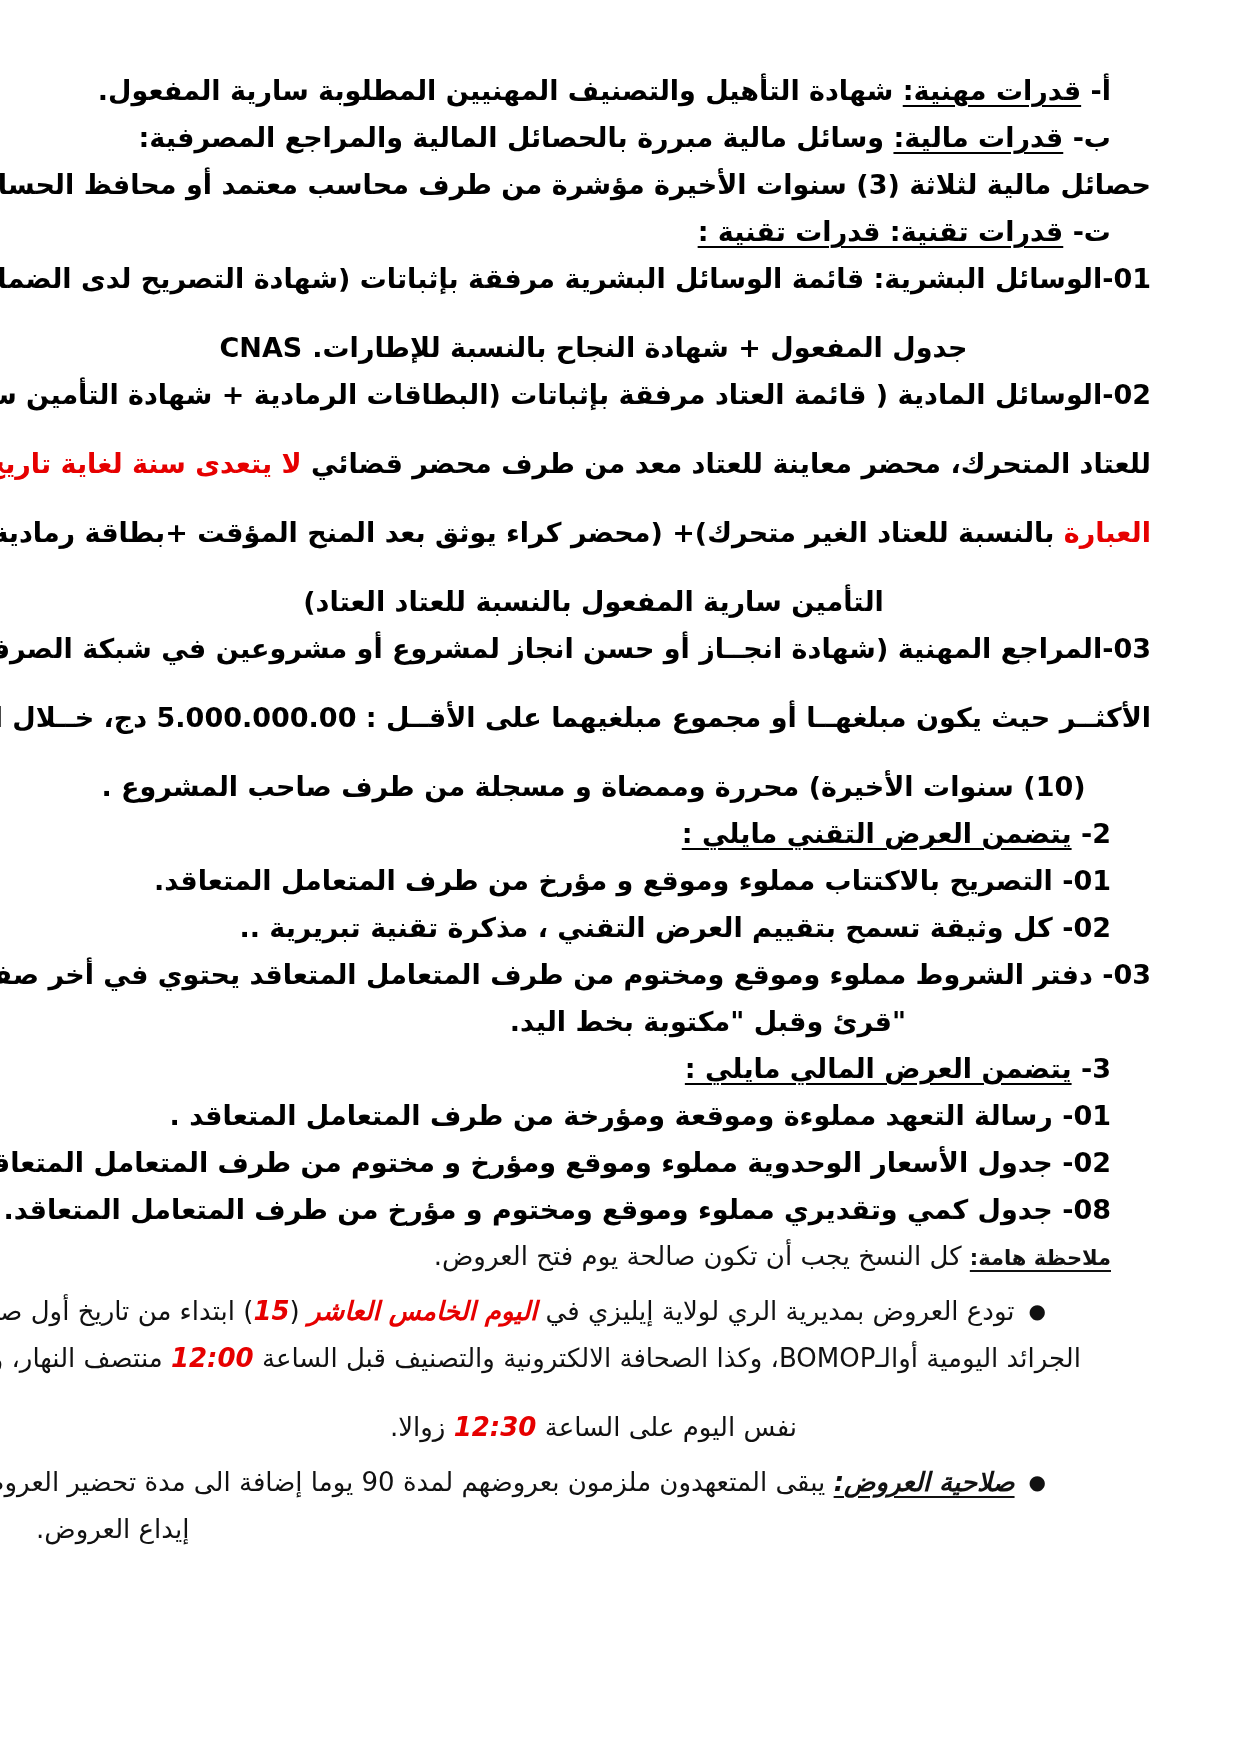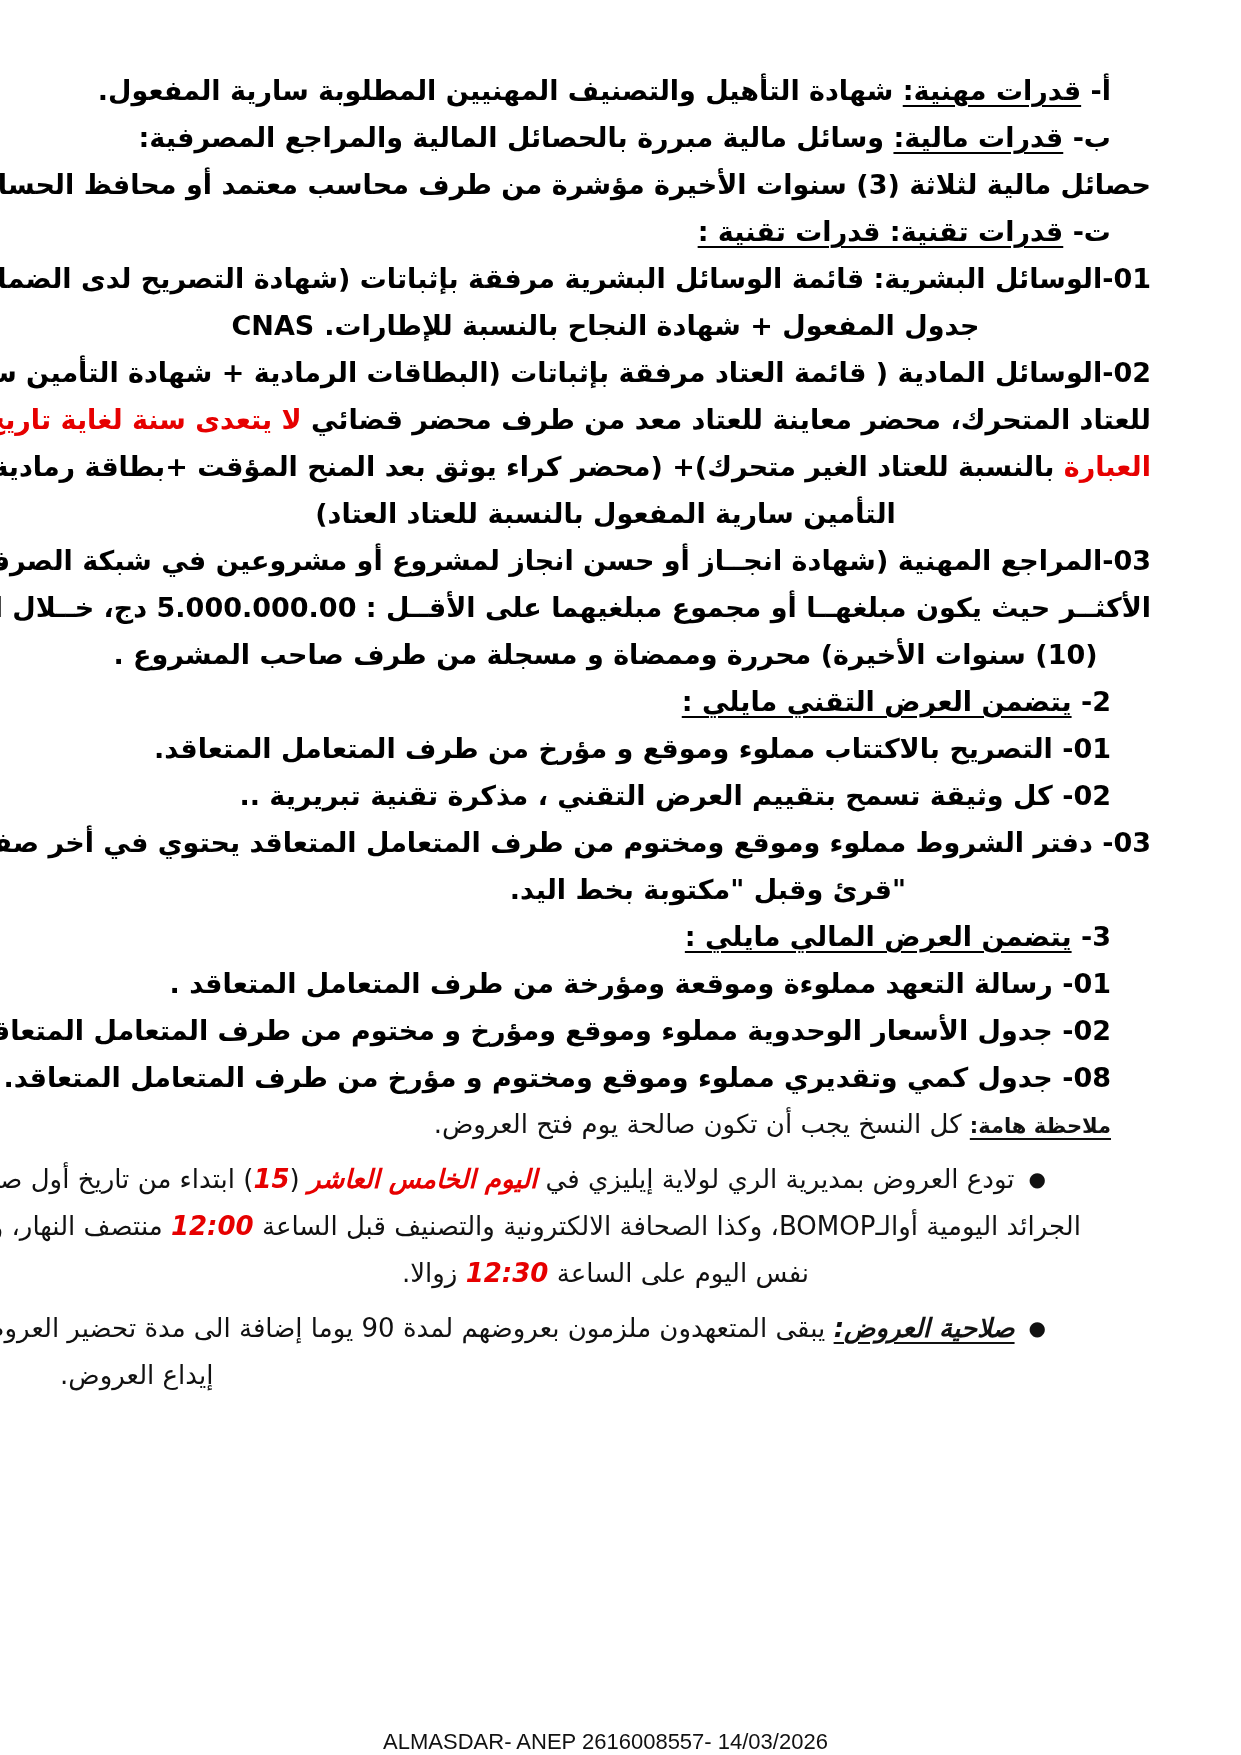--- a/index.html
+++ b/index.html
@@ -5,38 +5,38 @@
   html,body{margin:0;padding:0;}
   body{
     width:1241px;height:1755px;
     background:var(--page-bg,#ffffff);
     overflow:hidden;
     font-family:"DejaVu Sans","Liberation Sans",sans-serif;
   }
   .sheet{
     width:1241px;height:1755px;
     box-sizing:border-box;
-    padding:67px 90px 0 60px;
+    padding:67px 90px 0 36px;
     direction:rtl;
   }
   .line{
     line-height:47px;
     font-size:27px;
     white-space:nowrap;
     color:var(--ink,#000000);
   }
   .heavy{font-weight:700;}
   .light{font-weight:400;font-size:26px;color:#111111;}
   .seg-heavy{font-weight:700;font-size:21px;}
   .seg-bold{font-weight:700;font-style:italic;}
   .u{text-decoration:underline;text-underline-offset:5px;text-decoration-thickness:2px;}
   .red{color:var(--red,#e60000);}
   .al-r40{text-align:right;padding-left:0;margin-right:40px;}
   .al-r0{text-align:right;}
-  .al-center{text-align:center;}
+  .al-center{text-align:center;margin-top:22px;}
   .al-mr245{text-align:right;margin-right:245px;}
   .al-mr70{text-align:right;margin-right:70px;}
   .al-mr10{text-align:left;margin-right:10px;}
   .al-bullet{text-align:right;margin-right:105px;}
   .bullet-dot{
     display:inline-block;
     font-size:20px;
     vertical-align:2px;
     margin-left:14px;
   }

